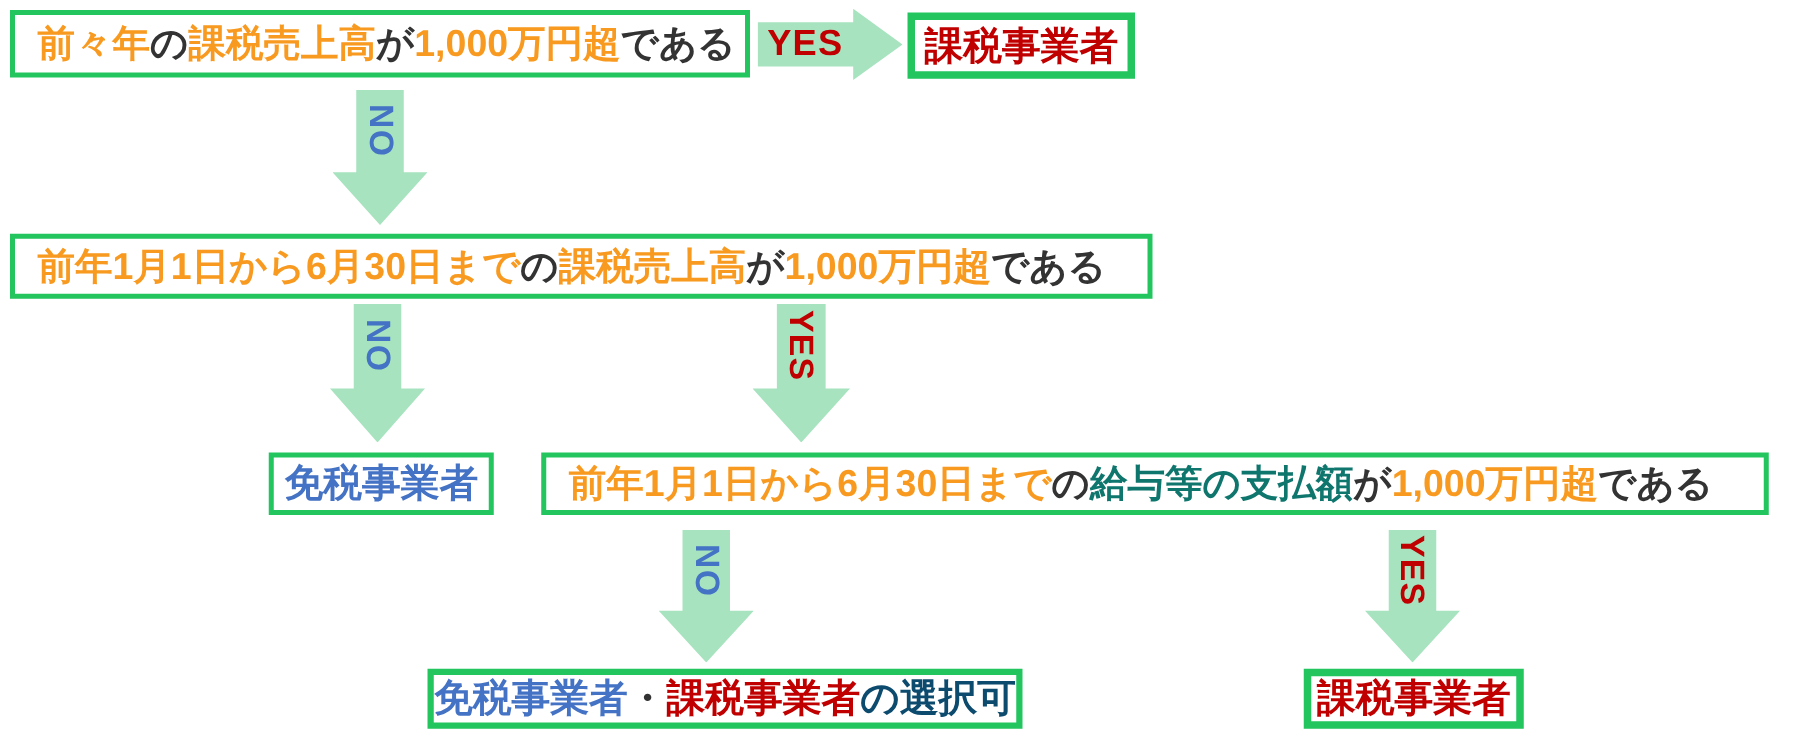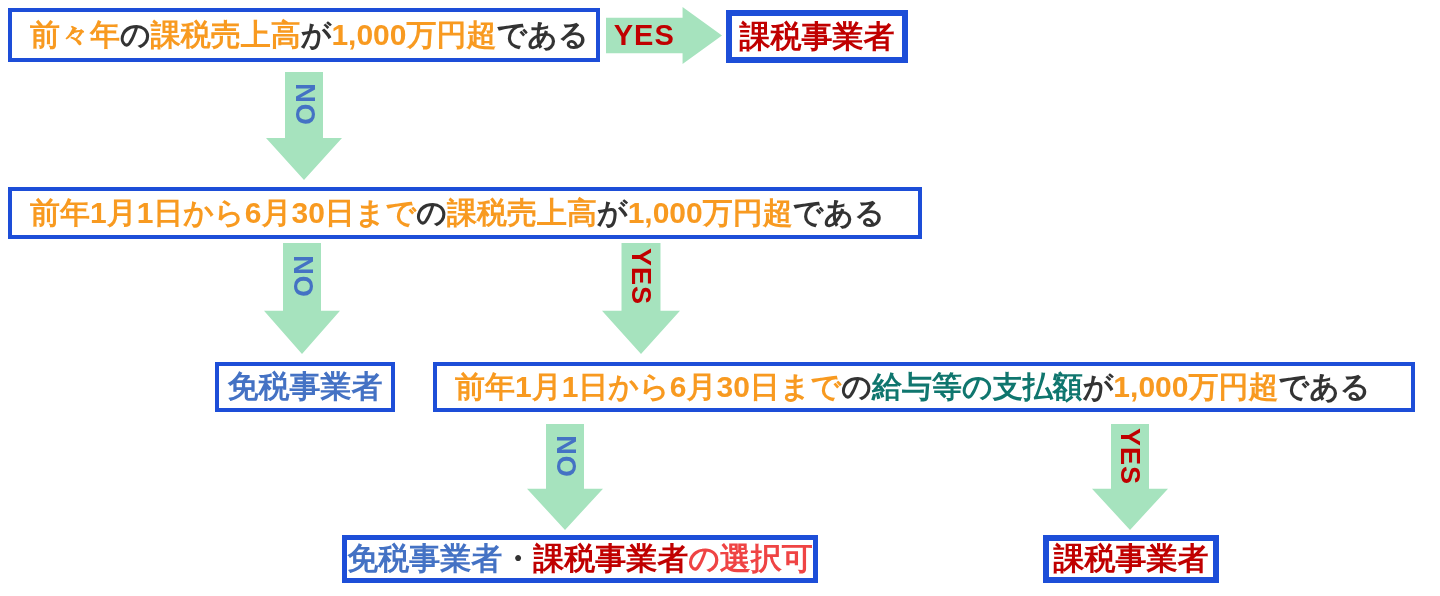--- a/index.html
+++ b/index.html
@@ -3,21 +3,21 @@
 <meta charset="utf-8">
 <style>
   html,body{margin:0;padding:0;background:#ffffff;}
   .canvas{
     position:relative;width:1440px;height:596px;background:#ffffff;
     font-family:"Liberation Sans","DejaVu Sans",sans-serif;
     font-weight:bold;
   }
   .box{
     position:absolute;box-sizing:border-box;
-    border:4px solid #1d4ed8;background:#ffffff;
+    border:4px solid #22c55e;background:#ffffff;
     display:flex;align-items:center;white-space:nowrap;overflow:hidden;
   }
   .b4{border-width:4px;} .b5{border-width:5px;} .b6{border-width:6px;}
   .q{justify-content:flex-start;padding-left:18px;font-size:30px;}
   .a{justify-content:center;font-size:31px;}
   .arrow{position:absolute;}
   .arrow-down{clip-path:polygon(25% 0%,75% 0%,75% 61%,100% 61%,50% 100%,0% 61%,25% 61%);}
   .arrow-right{clip-path:polygon(0% 19%,66% 19%,66% 0%,100% 50%,66% 100%,66% 81%,0% 81%);}
   .down-label{position:absolute;left:0;top:0;width:100%;height:61%;
     display:flex;align-items:center;justify-content:center;}
@@ -114,20 +114,20 @@
   <div id="yes-arrow-3" class="arrow arrow-down" style="background-color: rgb(166, 227, 190);">
     <div class="down-label">
       <span style="color: rgb(192, 0, 0);">YES</span>
     </div>
   </div>
 
   <div id="choice" class="box b5 a">
     <span style="color: rgb(68, 114, 196);">免税事業者</span>
     <span style="color: rgb(51, 51, 51);">・</span>
     <span style="color: rgb(192, 0, 0);">課税事業者</span>
-    <span style="color: #ef4444;">の選択可</span>
+    <span style="color: #0c4a6e;">の選択可</span>
   </div>
 
   <div id="taxable-bottom" class="box b6 a">
     <span style="color: rgb(192, 0, 0);">課税事業者</span>
   </div>
 
 </div>
 
 </body></html>

